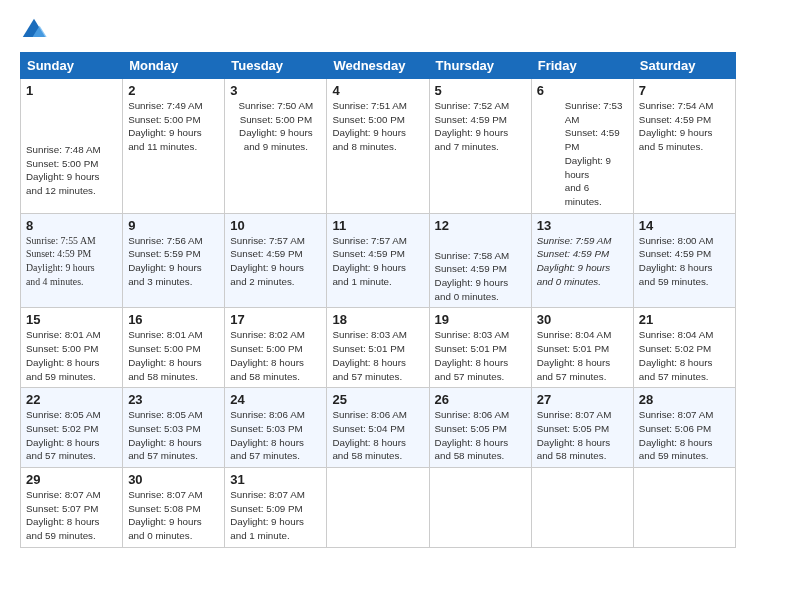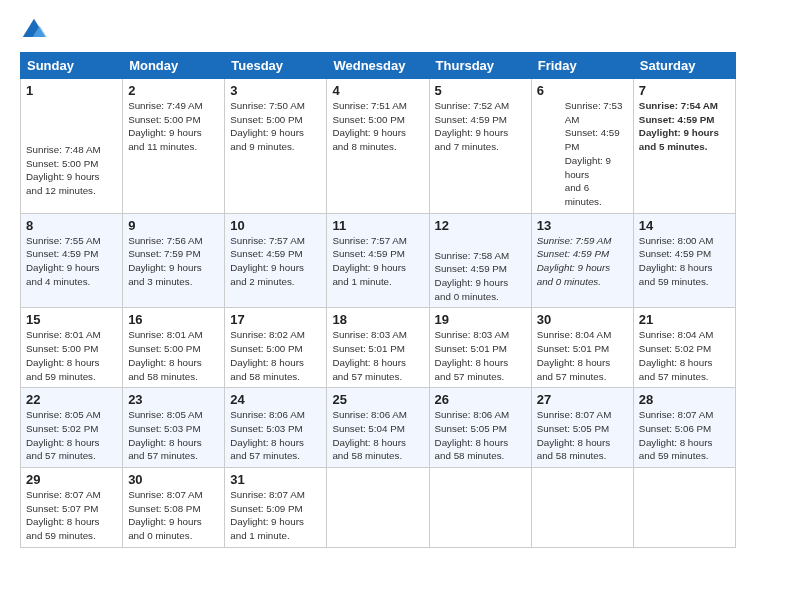--- a/index.html
+++ b/index.html
@@ -140,21 +140,21 @@
           </td>
           <td>
             <span class="day-num">2</span>
             <div class="day-info" style="white-space: pre-line;">Sunrise: 7:49 AM
 Sunset: 5:00 PM
 Daylight: 9 hours
 and 11 minutes.</div>
           </td>
           <td>
             <span class="day-num">3</span>
-            <div class="day-info" style="white-space: pre-line;">Sunrise: 7:50 AM
+            <div class="day-info" style="white-space: pre-line; text-align: center;">Sunrise: 7:50 AM
 Sunset: 5:00 PM
 Daylight: 9 hours
 and 9 minutes.</div>
           </td>
           <td>
             <span class="day-num">4</span>
             <div class="day-info" style="white-space: pre-line;">Sunrise: 7:51 AM
 Sunset: 5:00 PM
 Daylight: 9 hours
 and 8 minutes.</div>
@@ -168,38 +168,38 @@
           </td>
           <td>
             <span class="day-num">6</span>
             <div class="day-info" style="white-space: pre-line; margin-left: 28px;">Sunrise: 7:53 AM
 Sunset: 4:59 PM
 Daylight: 9 hours
 and 6 minutes.</div>
           </td>
           <td>
             <span class="day-num">7</span>
-            <div class="day-info" style="white-space: pre-line; font-weight: bold;">Sunrise: 7:54 AM
+            <div class="day-info" style="white-space: pre-line;">Sunrise: 7:54 AM
 Sunset: 4:59 PM
 Daylight: 9 hours
 and 5 minutes.</div>
           </td>
         </tr>
         <tr>
           <td>
             <span class="day-num">8</span>
-            <div class="day-info" style="white-space: pre-line;">Sunrise: 7:55 AM
+            <div class="day-info" style="white-space: pre-line; font-family: Liberation Serif, serif;">Sunrise: 7:55 AM
 Sunset: 4:59 PM
 Daylight: 9 hours
 and 4 minutes.</div>
           </td>
           <td>
             <span class="day-num">9</span>
             <div class="day-info" style="white-space: pre-line;">Sunrise: 7:56 AM
-Sunset: 7:59 PM
+Sunset: 5:59 PM
 Daylight: 9 hours
 and 3 minutes.</div>
           </td>
           <td>
             <span class="day-num">10</span>
             <div class="day-info" style="white-space: pre-line;">Sunrise: 7:57 AM
 Sunset: 4:59 PM
 Daylight: 9 hours
 and 2 minutes.</div>
           </td>

